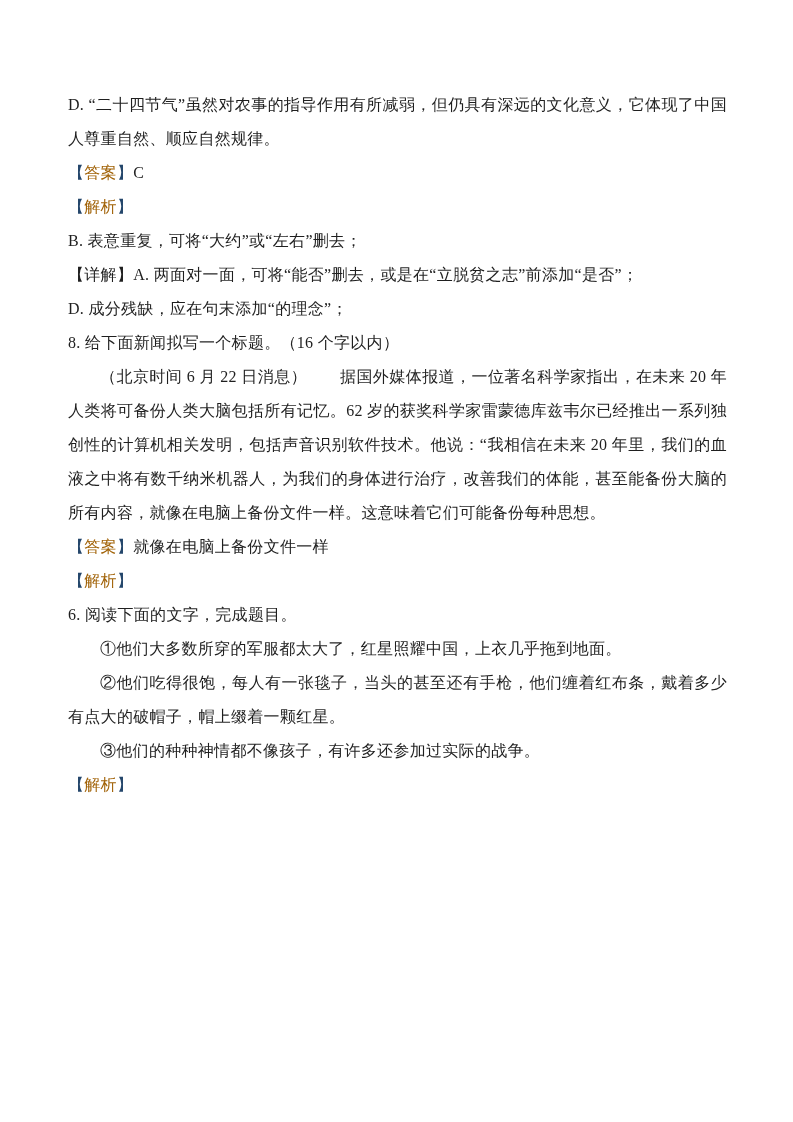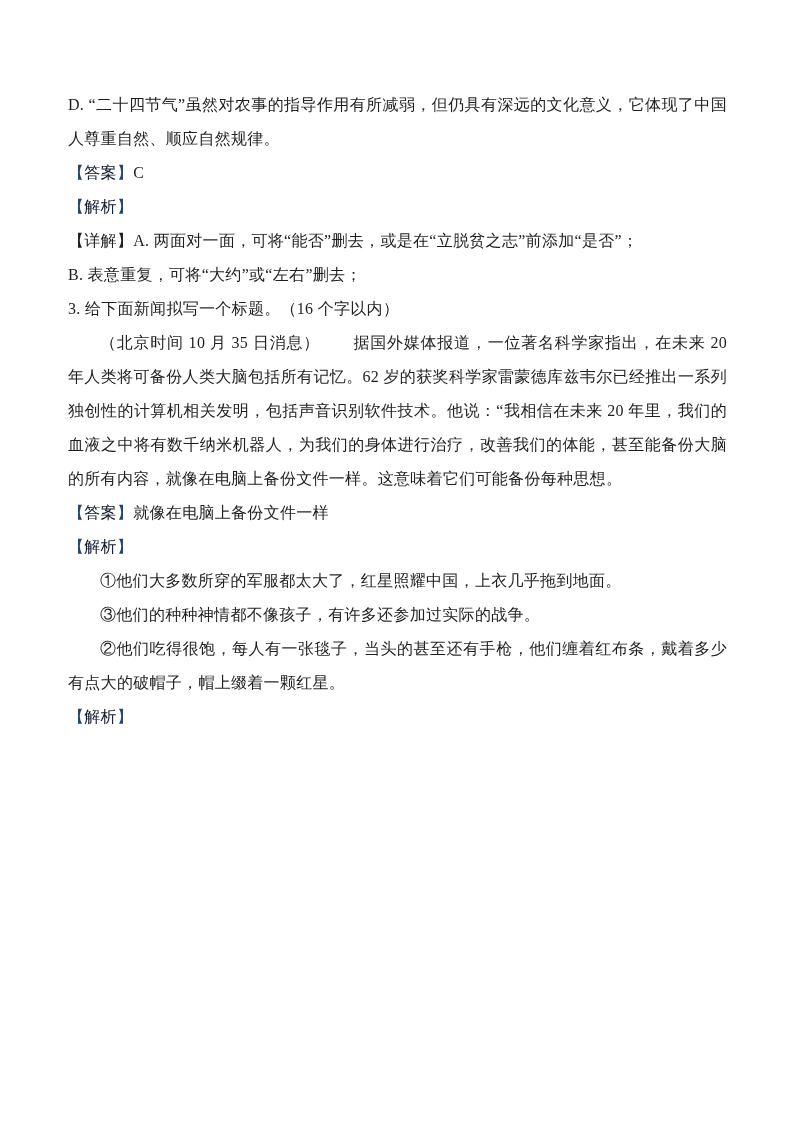--- a/index.html
+++ b/index.html
@@ -16,21 +16,21 @@
   }
   .para{
     margin:0;
     font-size:16px;
     line-height:34px;
     text-align:justify;
     letter-spacing:0.3px;
   }
   .para.indent{ text-indent:32px; }
   .lb{ color:#24466b; }
-  .label-blue{ color:#0f172a; }
+  .label-blue{ color:#a16207; }
   .label-black{ color:#1f1f1f; }
   .blank{
     display:inline-block;
     width:52px;
     height:14px;
     border-bottom:1.3px solid #2a2a2a;
     margin:0 7px;
     vertical-align:baseline;
   }
 </style>
@@ -38,33 +38,35 @@
 <body>
 
 <div class="page">
 
   <p class="para">D. “二十四节气”虽然对农事的指导作用有所减弱，但仍具有深远的文化意义，它体现了中国人尊重自然、顺应自然规律。</p>
 
   <p class="para"><span class="lb">【</span><span class="label-blue">答案</span><span class="lb">】</span><span>C</span></p>
 
   <p class="para"><span class="lb">【</span><span class="label-blue">解析</span><span class="lb">】</span></p>
 
-  <p class="para"><span class="label-black">【</span><span class="label-black">详解</span><span class="label-black">】</span><span>A. 两面对一面，可将“能否”删去，或是在“立脱贫之志”前添加“是否”；</span></p>
-
   <p class="para">B. 表意重复，可将“大约”或“左右”删去；</p>
 
-  <p class="para">3. 给下面新闻拟写一个标题。（16 个字以内）</p>
-  <p class="para indent">（北京时间 10 月 35 日消息）　　据国外媒体报道，一位著名科学家指出，在未来 20 年人类将可备份人类大脑包括所有记忆。62 岁的获奖科学家雷蒙德库兹韦尔已经推出一系列独创性的计算机相关发明，包括声音识别软件技术。他说：“我相信在未来 20 年里，我们的血液之中将有数千纳米机器人，为我们的身体进行治疗，改善我们的体能，甚至能备份大脑的所有内容，就像在电脑上备份文件一样。这意味着它们可能备份每种思想。</p>
+  <p class="para"><span class="label-black">【</span><span class="label-black">详解</span><span class="label-black">】</span><span>A. 两面对一面，可将“能否”删去，或是在“立脱贫之志”前添加“是否”；</span></p>
+  <p class="para">D. 成分残缺，应在句末添加“的理念”；</p>
+
+  <p class="para">8. 给下面新闻拟写一个标题。（16 个字以内）</p>
+  <p class="para indent">（北京时间 6 月 22 日消息）　　据国外媒体报道，一位著名科学家指出，在未来 20 年人类将可备份人类大脑包括所有记忆。62 岁的获奖科学家雷蒙德库兹韦尔已经推出一系列独创性的计算机相关发明，包括声音识别软件技术。他说：“我相信在未来 20 年里，我们的血液之中将有数千纳米机器人，为我们的身体进行治疗，改善我们的体能，甚至能备份大脑的所有内容，就像在电脑上备份文件一样。这意味着它们可能备份每种思想。</p>
 
   <p class="para"><span class="lb">【</span><span class="label-blue">答案</span><span class="lb">】</span><span>就像在电脑上备份文件一样</span></p>
 
   <p class="para"><span class="lb">【</span><span class="label-blue">解析</span><span class="lb">】</span></p>
 
 
+  <p class="para">6. 阅读下面的文字，完成题目。</p>
   <p class="para indent">①他们大多数所穿的军服都太大了，红星照耀中国，上衣几乎拖到地面。</p>
+  <p class="para indent">②他们吃得很饱，每人有一张毯子，当头的甚至还有手枪，他们缠着红布条，戴着多少有点大的破帽子，帽上缀着一颗红星。</p>
   <p class="para indent">③他们的种种神情都不像孩子，有许多还参加过实际的战争。</p>
-  <p class="para indent">②他们吃得很饱，每人有一张毯子，当头的甚至还有手枪，他们缠着红布条，戴着多少有点大的破帽子，帽上缀着一颗红星。</p>
 
 
 
   <p class="para"><span class="lb">【</span><span class="label-blue">解析</span><span class="lb">】</span></p>
 
 </div>
 
 </body></html>

